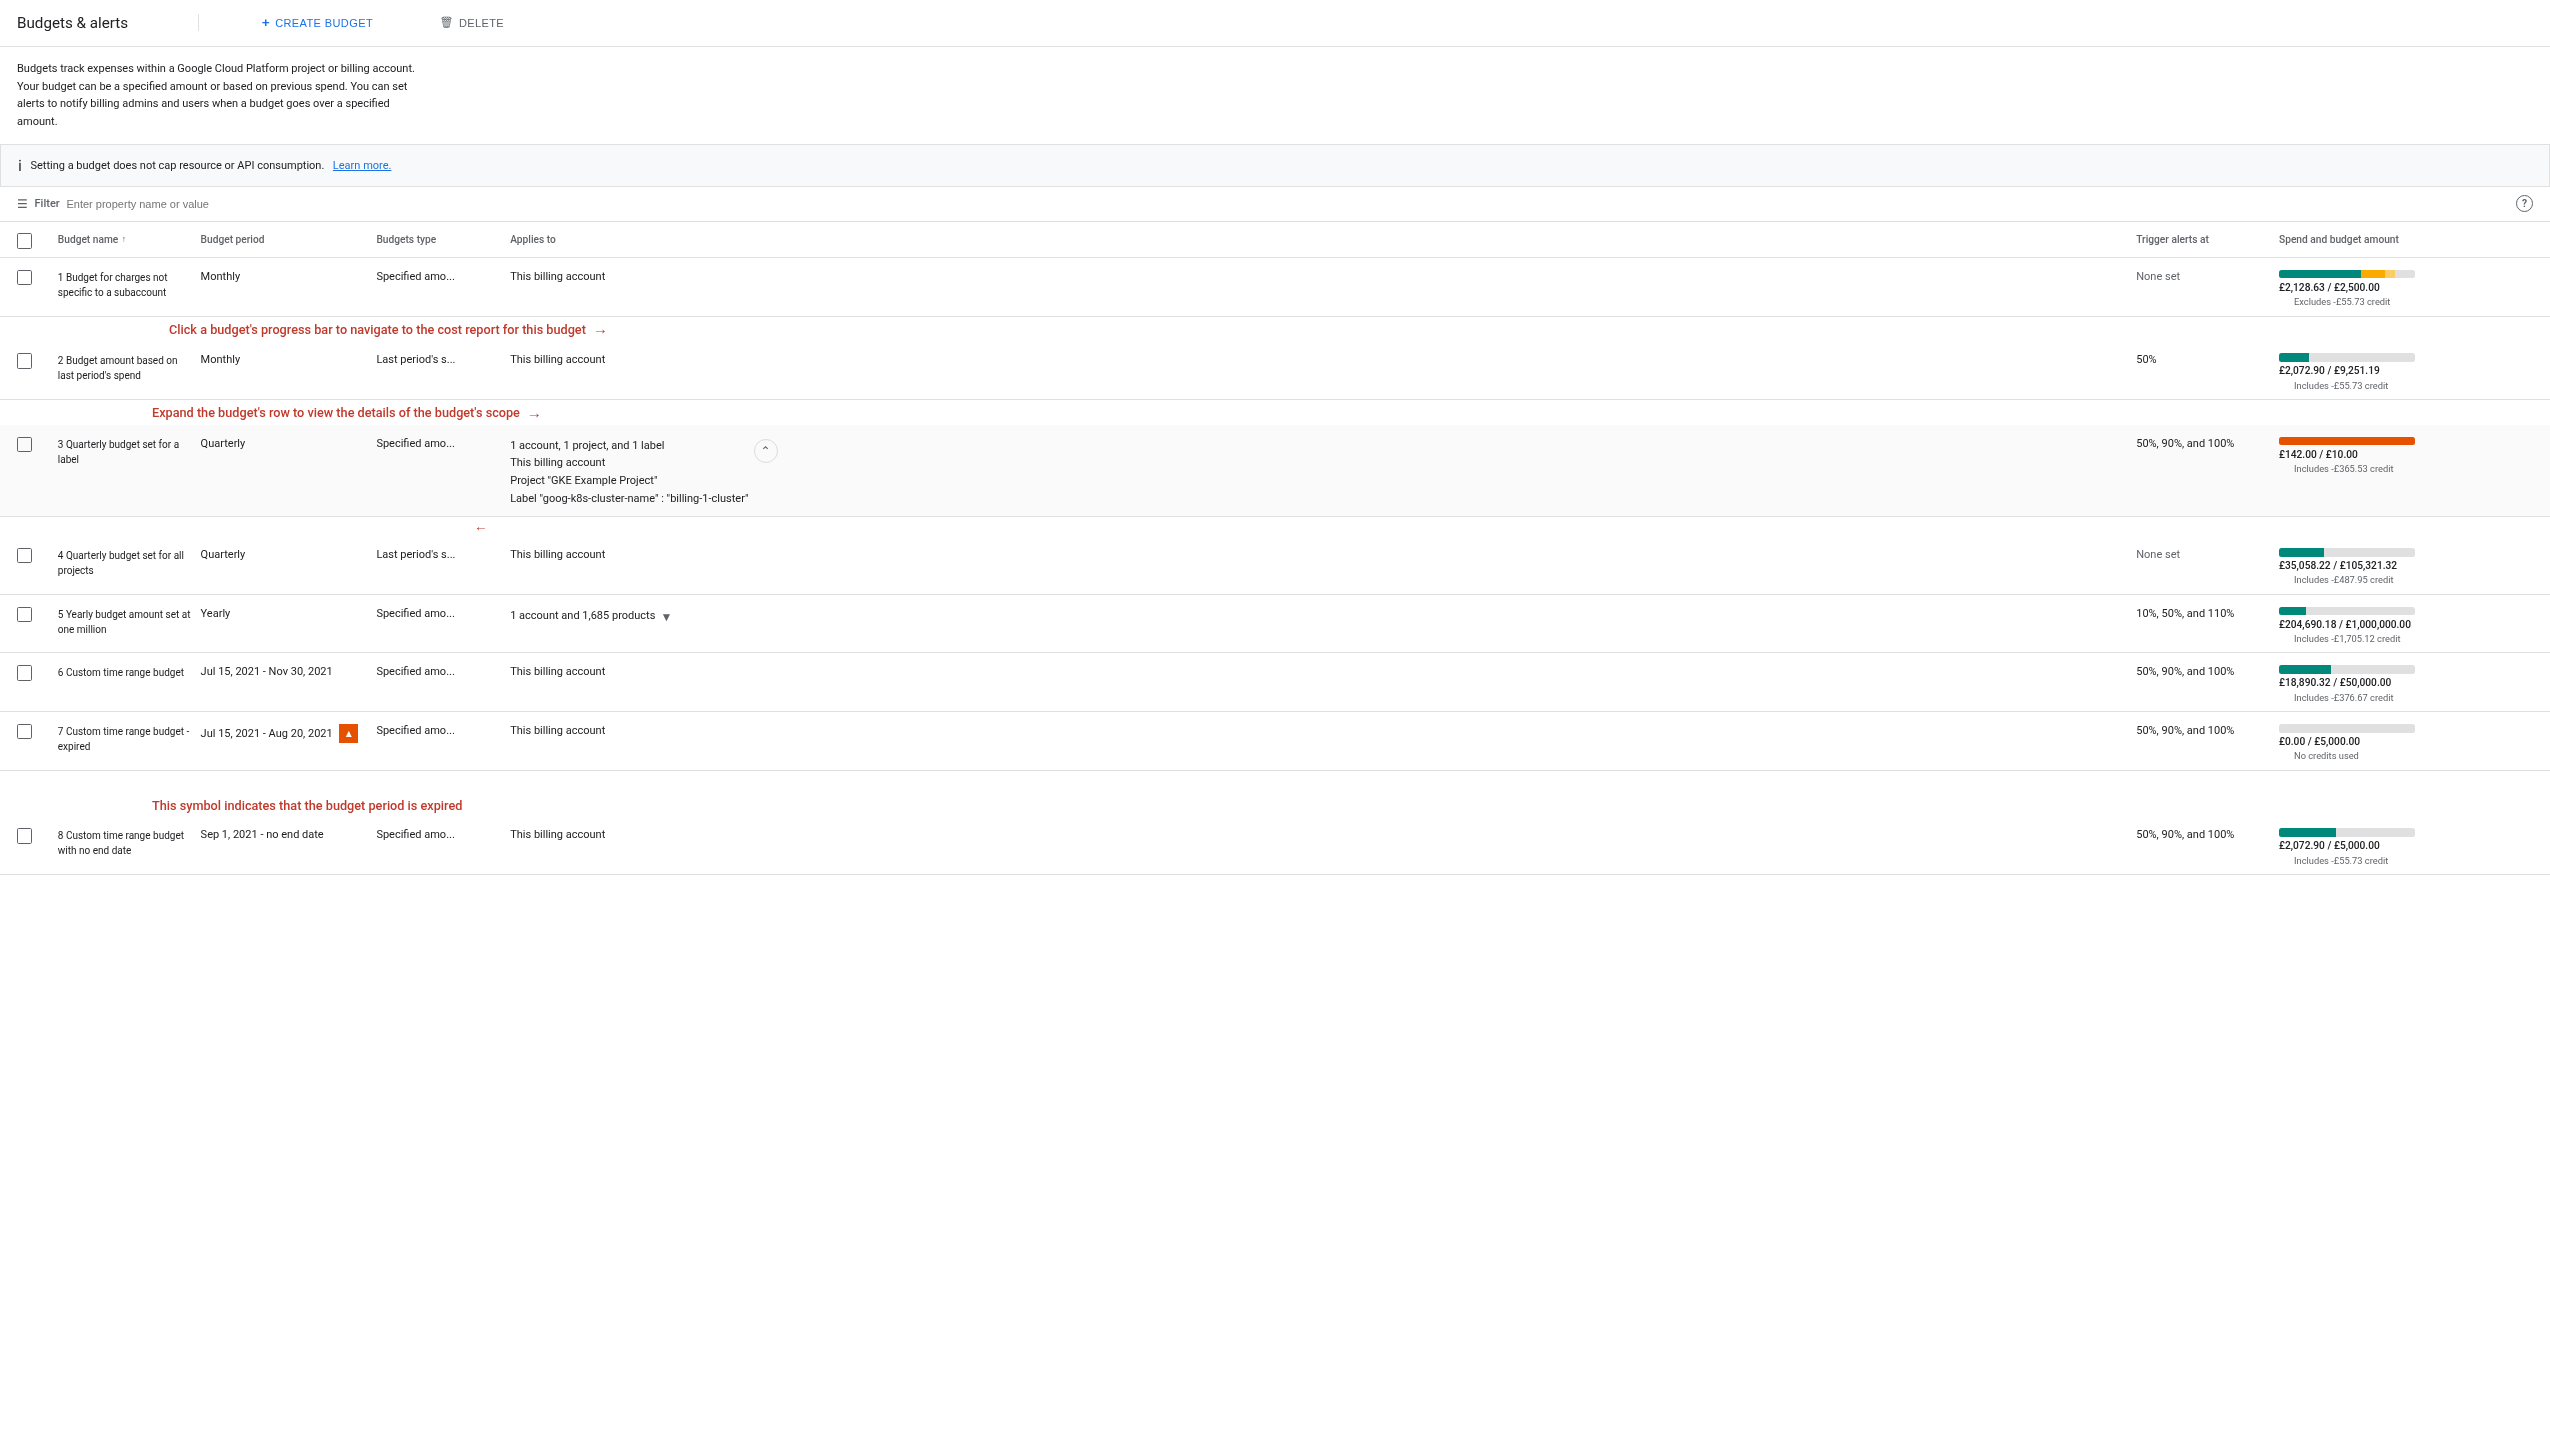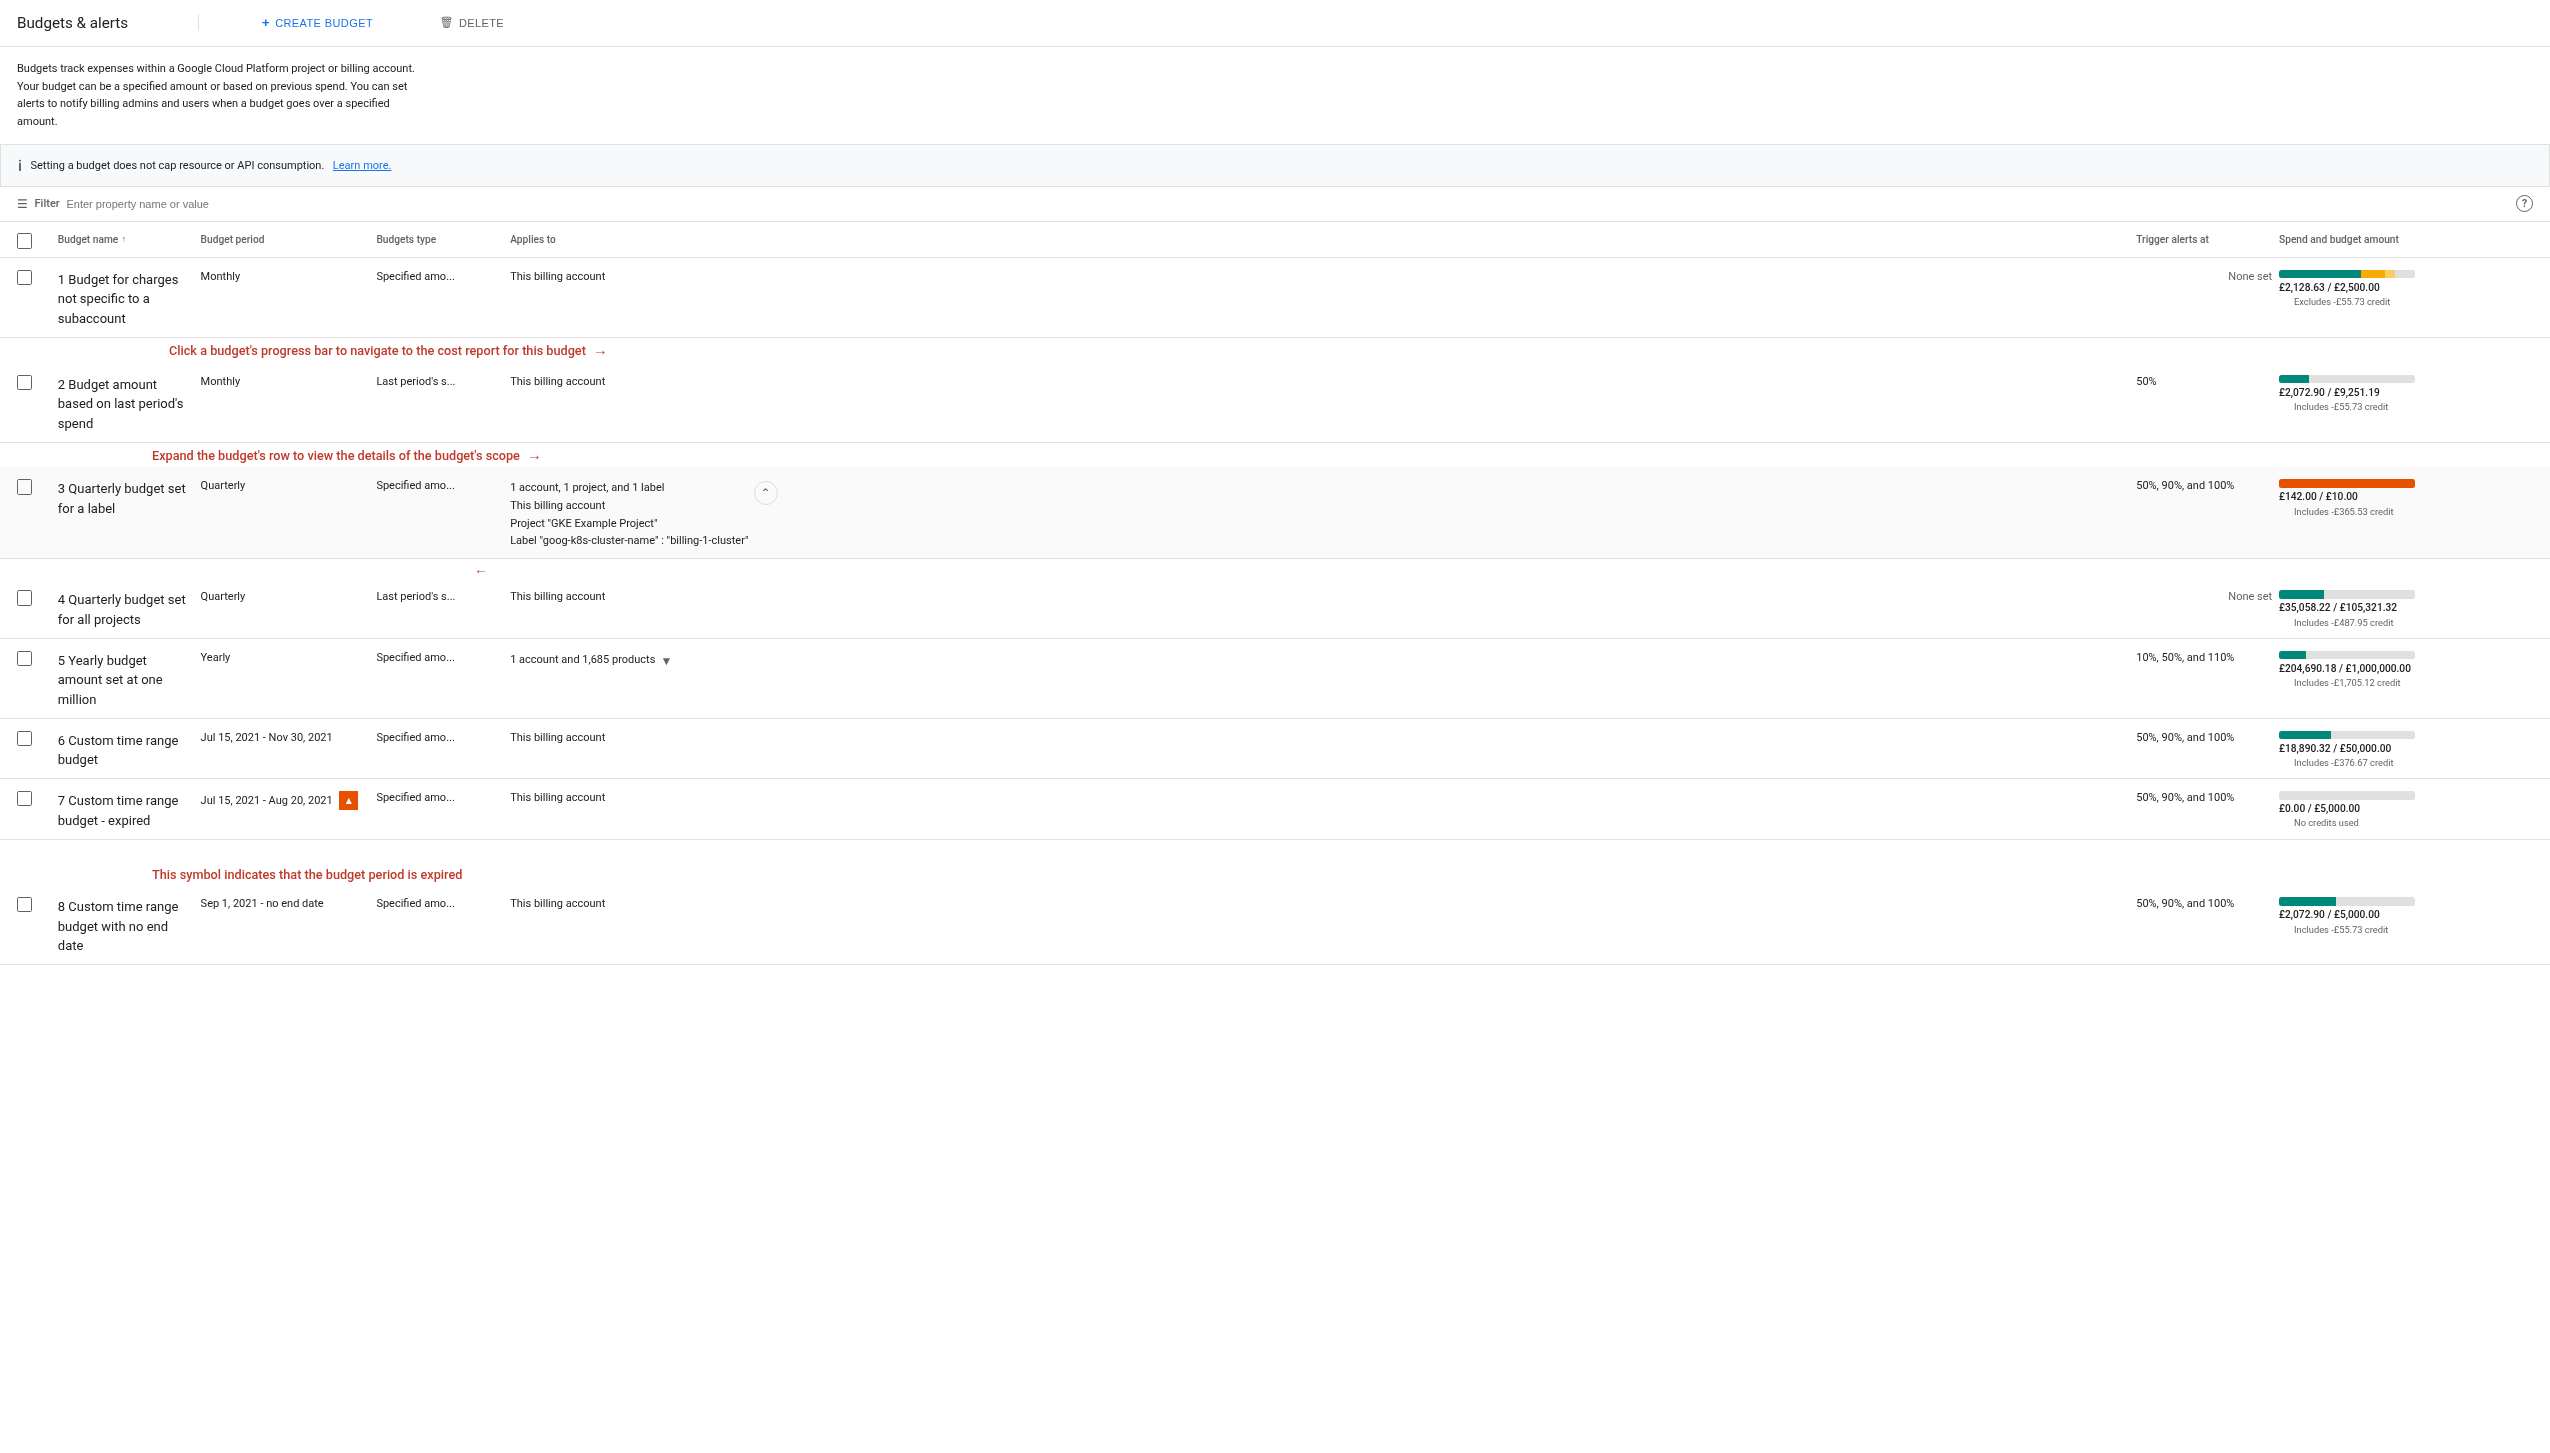--- a/index.html
+++ b/index.html
@@ -21,33 +21,33 @@
     .filter-help { margin-left: auto; color: #5f6368; width: 17px; height: 17px; border-radius: 50%; border: 1.7px solid #5f6368; display: flex; align-items: center; justify-content: center; font-size: 10.2px; font-weight: bold; cursor: pointer; }
     .table-header { display: grid; grid-template-columns: 34px 136px 169px 127px 1fr 136px 254px; padding: 8.5px 17px; background: #fff; border-bottom: 1.7px solid #e0e0e0; align-items: center; gap: 6.8px; }
     .col-header { font-size: 10.2px; font-weight: 500; color: #5f6368; display: flex; align-items: center; gap: 3.4px; }
     .sort-arrow { font-size: 8.5px; color: #5f6368; }
     
     .table-row { display: grid; grid-template-columns: 34px 136px 169px 127px 1fr 136px 254px; padding: 8.5px 17px; border-bottom: 0.8px solid #e0e0e0; align-items: start; gap: 6.8px; min-height: 42px; }
     .table-row.expanded { background: #fafafa; }
     
     .checkbox { width: 15.2px; height: 15.2px; border: 1.7px solid #5f6368; border-radius: 1.7px; cursor: pointer; flex-shrink: 0; margin-top: 3.4px; }
     
-    .budget-name { font-size: 13px; color: #202124; line-height: 1.5; }
+    .budget-name { font-size: 10px; color: #202124; line-height: 1.5; }
     .cell-text { font-size: 11px; color: #202124; }
     
     .applies-to-cell { display: flex; align-items: flex-start; gap: 5.1px; }
     .applies-to-text { font-size: 11px; color: #202124; line-height: 1.6; }
     .expand-btn { background: none; border: 0.8px solid #dadce0; border-radius: 50%; width: 24px; height: 24px; display: flex; align-items: center; justify-content: center; cursor: pointer; color: #5f6368; font-size: 12px; flex-shrink: 0; margin-top: 1.7px; }
     .chevron-down { font-size: 12px; color: #5f6368; cursor: pointer; margin-top: 3.4px; }
     
     .spend-cell { display: flex; flex-direction: column; gap: 3.4px; }
     .spend-amount { font-size: 10.2px; color: #202124; font-weight: 500; }
     .spend-note { font-size: 9.3px; color: #5f6368; margin-left: 15px; }
     
-    .none-set { font-size: 11px; color: #5f6368; text-align: right; }
+    .none-set { font-size: 11px; color: #5f6368; }
     
     .multi-bar { display: flex; width: 136px; height: 8.5px; border-radius: 2.5px; overflow: hidden; cursor: pointer; }
     
     .expired-icon { display: inline-flex; align-items: center; justify-content: center; width: 18.6px; height: 18.6px; background: #e65100; color: #fff; font-size: 10.2px; font-weight: bold; margin-left: 3.4px; cursor: pointer; }
     
     
     .annotation-text { color: #c0392b; font-size: 12.7px; font-weight: 500; }
     
     
     .page-wrapper { position: relative; }

